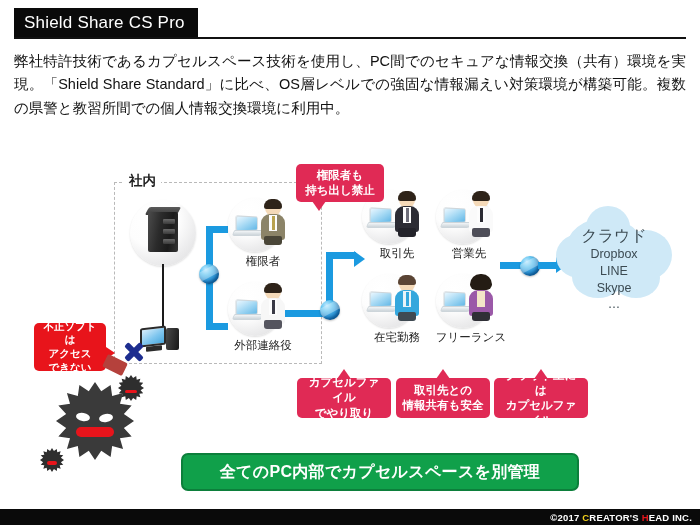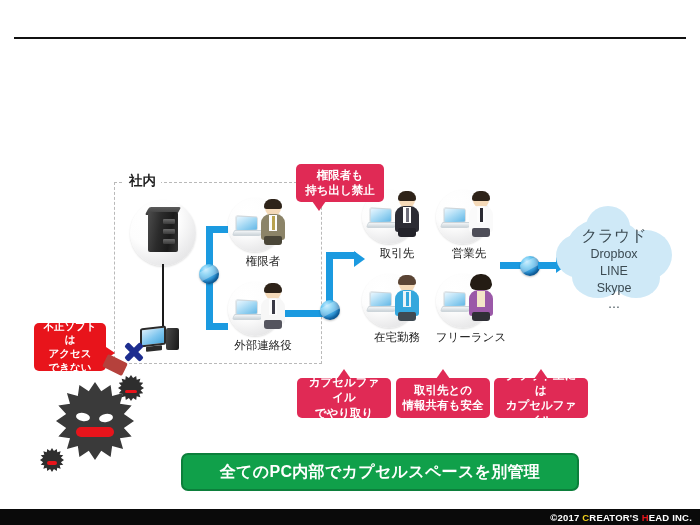--- a/index.html
+++ b/index.html
@@ -251,22 +251,26 @@
     letter-spacing:.2px;
   }
   .ft-y { color:#f2d01a; }
   .ft-r { color:#e8141b; }
 </style>
 </head>
 <body>
 
 <div id="page">
 
+  <div class="hdr-bar">
+    <span class="hdr-title">Shield Share CS Pro</span>
+  </div>
   <div class="hdr-rule"></div>
 
+  <div class="lead">弊社特許技術であるカプセルスペース技術を使用し、PC間でのセキュアな情報交換（共有）環境を実現。「Shield Share Standard」に比べ、OS層レベルでの強固な情報漏えい対策環境が構築可能。複数の県警と教習所間での個人情報交換環境に利用中。</div>
 
 
   <div class="diagram">
 
     <div class="zone-internal"></div>
     <div class="zone-label">社内</div>
 
     <div class="bub" style="left:130px; top:40px; width:66px; height:66px;">
       <div class="server">
         <div class="top"></div>

